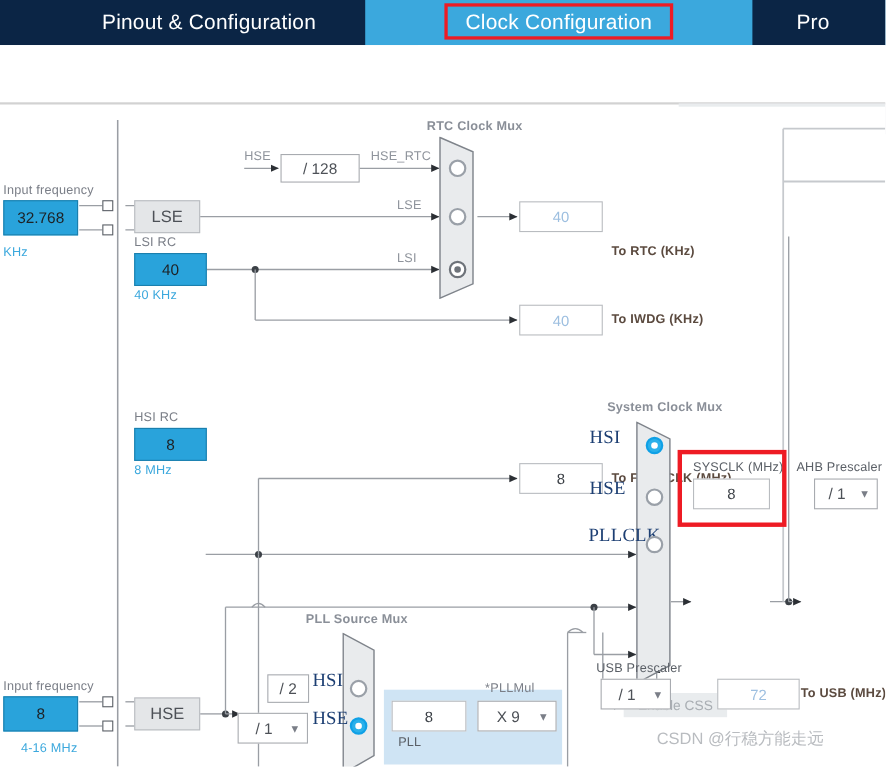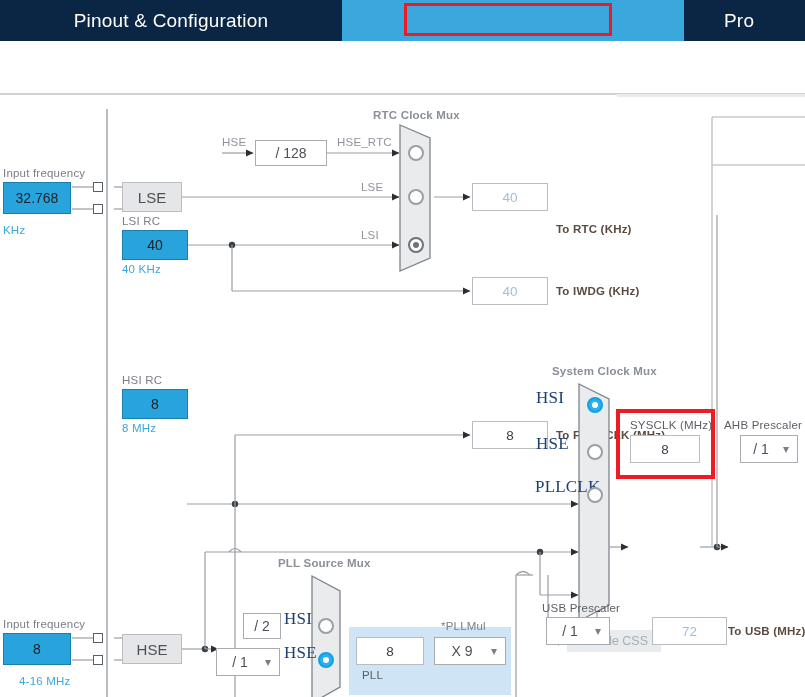--- a/index.html
+++ b/index.html
@@ -19,21 +19,21 @@
     background:#3ba8dd;
   }
   .tab {
     position:absolute; top:0; height:41px;
     display:flex; align-items:center; justify-content:center;
     color:#ffffff; font-size:19px; letter-spacing:0.2px;
     white-space:nowrap;
   }
   .tab.inactive { background:#0b2545; }
   .tab.active   { background:#3ba8dd; }
-  #tab-pinout { left:0;   width:342px; }
+  #tab-pinout { left:0;   width:380px; }
   #tab-clock  { left:332px; width:352px; }
   #tab-project{ left:684px; width:121px; justify-content:flex-start; padding-left:40px; }
   .tab-highlight {
     position:absolute; left:404px; top:3px; width:208px; height:33px;
     border:3px solid #ee1b24; pointer-events:none;
   }
 
   
   .toolbar {
     position:absolute; left:0; top:41px; width:805px; height:54px;
@@ -149,20 +149,23 @@
   }
 </style>
 </head>
 <body>
 
 <div id="app">
 
   <div class="tabbar">
     <div class="tab inactive" id="tab-pinout">
       <span>Pinout &amp; Configuration</span>
+    </div>
+    <div class="tab active" id="tab-clock">
+      <span>Clock Configuration</span>
     </div>
     <div class="tab inactive" id="tab-project">
       <span>Pro</span>
     </div>
     <div class="tab-highlight"></div>
   </div>
 
   <div class="toolbar">
     <div class="tb-icon" id="tb-undo">
       <svg width="22" height="20" viewBox="0 0 22 20">
@@ -304,21 +307,21 @@
         <span>40</span>
       </div>
       <div class="lbl blue" style="left:122px; top:166px;">40 KHz</div>
 
       <div class="lbl siggr" style="left:222px; top:39px;">HSE</div>
       <div class="divbox" style="left:255px; top:43px; width:72px; height:26px;">
         <span>/ 128</span>
       </div>
       <div class="lbl siggr" style="left:337px; top:39px;">HSE_RTC</div>
 
-      <div class="lbl mux" style="left:373px; top:12px;">RTC Clock Mux</div>
+      <div class="lbl mux" style="left:388px; top:12px;">RTC Clock Mux</div>
       <svg style="position:absolute; left:399px; top:27px;" width="38" height="148">
         <path d="M1,1 L31,14 L31,134 L1,147 Z" fill="#e9ebed" stroke="#7f848b" stroke-width="1.3"></path>
       </svg>
       <div class="lbl siggr" style="left:361px; top:84px;">LSE</div>
       <div class="lbl siggr" style="left:361px; top:132px;">LSI</div>
       <div class="radio" style="left:408px; top:48px;"></div>
       <div class="radio" style="left:408px; top:92px;"></div>
       <div class="radio ongray" style="left:408px; top:140px;"></div>
 
       <div class="valbox ro" style="left:472px; top:86px; width:76px; height:28px;">
@@ -412,16 +415,17 @@
       <div class="lbl dark" style="left:542px; top:505px;">USB Prescaler</div>
       <div class="selbox" style="left:546px; top:520px; width:64px; height:28px;">
         <span class="sv">/ 1</span>
         <span class="chev">▾</span>
       </div>
       <div class="valbox ro" style="left:652px; top:520px; width:75px; height:28px;">
         <span>72</span>
       </div>
       <div class="lbl to" style="left:728px; top:528px;">To USB (MHz)</div>
 
+      <div class="watermark">CSDN @行稳方能走远</div>
 
     </div>
   </div>
 </div>
 
 </body></html>

